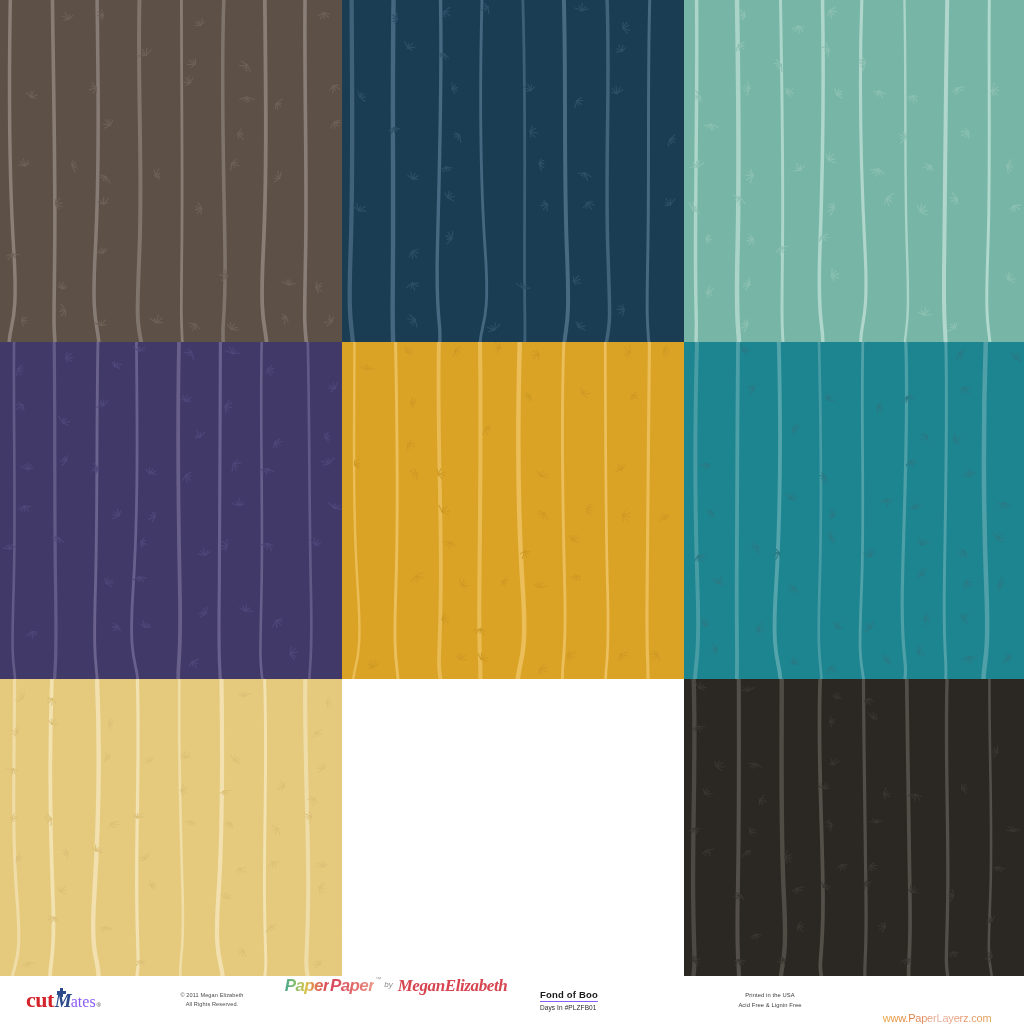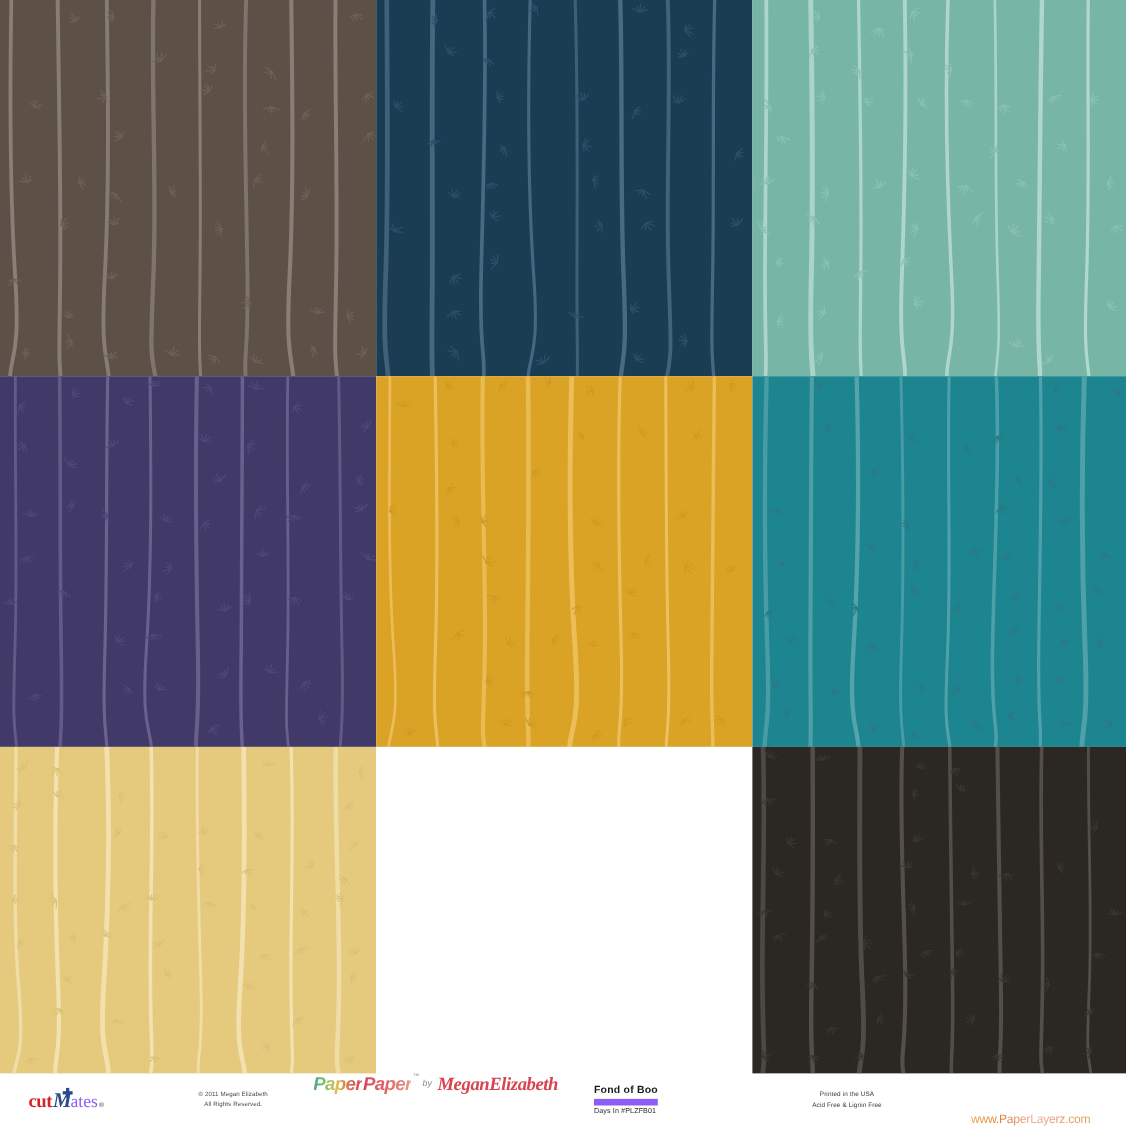--- a/index.html
+++ b/index.html
@@ -22,21 +22,21 @@
   #footer{
     position:absolute;left:0;top:976px;width:1024px;height:48px;
     background:#ffffff;
   }
   .f-block{position:absolute;top:0;height:48px;display:flex;flex-direction:column;
            justify-content:center;}
 
   
   #cutmates-logo{left:26px;width:120px;align-items:flex-start;}
   .cm-row{display:flex;align-items:baseline;line-height:1;position:relative;}
-  .cm-cut{font-family:"Liberation Serif",serif;font-weight:bold;font-size:17px;
+  .cm-cut{font-family:"Liberation Serif",serif;font-weight:bold;font-size:22px;
           color:#d4232b;letter-spacing:-0.5px;}
   .cm-cross{position:absolute;left:30.5px;top:-1.5px;width:9px;height:9px;}
   .cm-cross:before,.cm-cross:after{content:"";position:absolute;background:#2a4a8c;}
   .cm-cross:before{left:3px;top:0;width:3px;height:9px;}
   .cm-cross:after{left:0;top:3px;width:9px;height:3px;}
   .cm-m{font-family:"Liberation Serif",serif;font-style:italic;font-weight:bold;
         font-size:19px;color:#2a4a8c;margin-left:1px;}
   .cm-ates{font-family:"Liberation Serif",serif;font-size:16px;color:#8b5cf6;
            margin-left:-1px;}
   .cm-tm{font-size:6px;color:#3a3a3a;vertical-align:super;margin-left:1px;}
@@ -56,21 +56,21 @@
              background:linear-gradient(90deg,#d8455c 0%,#e06a6a 55%,#eb9a8a 100%);
              -webkit-background-clip:text;background-clip:text;color:transparent;margin-left:1px;}
   .pl-tm{font-size:6px;color:#9a9a9a;vertical-align:super;margin-left:1px;}
   .pl-by{font-size:8px;color:#8a8a8a;margin:4px 5px 0 3px;font-style:italic;}
   .pl-me{font-family:"Liberation Serif",serif;font-style:italic;font-weight:bold;
          font-size:17px;color:#d64550;letter-spacing:-0.4px;}
 
   
   #product-info{left:540px;width:130px;align-items:flex-start;}
   #product-name{font-size:9.5px;color:#1a1a1a;font-weight:600;letter-spacing:.2px;
-                padding-bottom:1.5px;border-bottom:6px solid #8b5cf6;}
+                padding-bottom:1.5px;border-bottom:1px solid #8b5cf6;}
   #product-code{font-size:6.5px;color:#2a2a2a;letter-spacing:.1px;padding-top:2px;}
 
   
   #print-info{left:690px;width:160px;align-items:center;text-align:center;}
   #print-info div{font-size:5.8px;color:#3a3a3a;line-height:1.8;letter-spacing:.1px;}
 
   
   #website{left:862px;width:150px;align-items:center;justify-content:flex-end;}
   #website-text{font-size:11px;letter-spacing:-0.2px;
     background:linear-gradient(90deg,#e8a33a 0%,#e07a3a 28%,#e8b0a0 52%,#e8956a 74%,#e0a050 100%);

